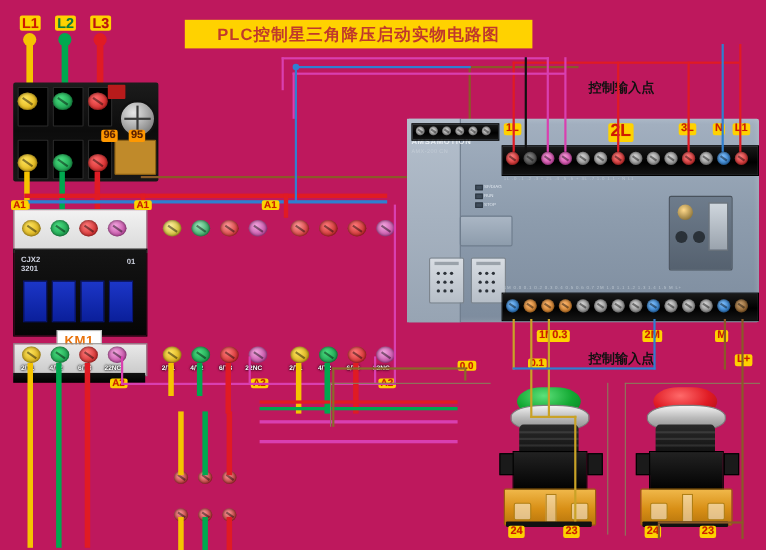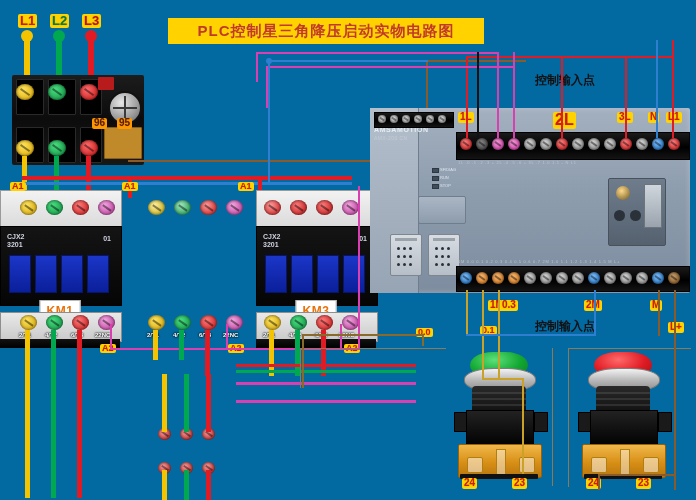--- a/index.html
+++ b/index.html
@@ -1,18 +1,18 @@
 <!DOCTYPE html>
 <html lang="zh"><head>
 <meta charset="utf-8">
 <title>PLC Star-Delta Wiring Diagram</title>
 <style>
   html,body{margin:0;padding:0;background:#ffffff;}
   body{font-family:"Liberation Sans","DejaVu Sans",sans-serif;}
-  #stage{position:relative;width:696px;height:500px;overflow:hidden;background:#0369a1;}
+  #stage{position:relative;width:696px;height:500px;overflow:hidden;background:#be185d;}
 
   
   .abs{position:absolute;}
   .wire{position:absolute;}          
   .lbl{position:absolute;font-weight:bold;line-height:1;white-space:nowrap;}
 
   
   .tag{position:absolute;background:#ffd200;color:#d11a00;font-weight:bold;
        border-radius:2px;padding:0 2px;line-height:1.05;white-space:nowrap;
        text-shadow:0 0 1px rgba(0,0,0,.25);}
@@ -165,21 +165,21 @@
 
   <div class="wire" style="left:22px;top:156px;width:5px;height:34px;background:#f5c400;"></div>
   <div class="wire" style="left:54px;top:156px;width:5px;height:34px;background:#00a84f;"></div>
   <div class="wire" style="left:86px;top:156px;width:5px;height:34px;background:#e01b24;"></div>
 
   <div class="wire" style="left:22px;top:176px;width:330px;height:4px;background:#e01b24;"></div>
   <div class="wire" style="left:22px;top:182px;width:330px;height:3px;background:#2f7fd0;"></div>
   <div class="wire" style="left:128px;top:176px;width:4px;height:22px;background:#e01b24;"></div>
   <div class="wire" style="left:258px;top:176px;width:4px;height:22px;background:#e01b24;"></div>
 
-  <div class="contactor" style="left:0;">
+  <div class="contactor" style="left:12px;">
     <div class="ct-top"></div>
     <div class="ct-body">
       <div class="ct-model">
         <span>CJX2</span><br><span>3201</span>
       </div>
       <div class="ct-01">01</div>
       <div class="ct-blue" style="left:8px;"></div>
       <div class="ct-blue" style="left:34px;"></div>
       <div class="ct-blue" style="left:60px;"></div>
       <div class="ct-blue" style="left:86px;"></div>
@@ -215,38 +215,20 @@
   <div class="screw" style="left:174px;top:315px;width:17px;height:15px;background:radial-gradient(circle at 40% 35%,#4ade80,#0b8a3d);"></div>
   <div class="screw" style="left:200px;top:315px;width:17px;height:15px;background:radial-gradient(circle at 40% 35%,#ff7b7b,#c01010);"></div>
   <div class="screw" style="left:226px;top:315px;width:17px;height:15px;background:radial-gradient(circle at 40% 35%,#f3a7e0,#b02a8e);"></div>
   <div class="term-lbl" style="left:147px;top:332px;">2/T1</div>
   <div class="term-lbl" style="left:173px;top:332px;">4/T2</div>
   <div class="term-lbl" style="left:199px;top:332px;">6/T3</div>
   <div class="term-lbl" style="left:223px;top:332px;">22NC</div>
   <div class="tag" style="left:122px;top:182px;font-size:9px;">A1</div>
   <div class="tag" style="left:228px;top:344px;font-size:9px;">A2</div>
 
-  <div class="contactor" style="left:256px;">
-    <div class="ct-top"></div>
-    <div class="ct-body">
-      <div class="ct-model">
-        <span>CJX2</span><br><span>3201</span>
-      </div>
-      <div class="ct-01">01</div>
-      <div class="ct-blue" style="left:8px;"></div>
-      <div class="ct-blue" style="left:34px;"></div>
-      <div class="ct-blue" style="left:60px;"></div>
-      <div class="ct-blue" style="left:86px;"></div>
-    </div>
-    <div class="ct-name">
-      <span>KM3</span>
-    </div>
-    <div class="ct-bot"></div>
-    <div class="ct-foot"></div>
-  </div>
   <div class="screw" style="left:264px;top:200px;width:17px;height:15px;background:radial-gradient(circle at 40% 35%,#ff9a9a,#c01010);"></div>
   <div class="screw" style="left:290px;top:200px;width:17px;height:15px;background:radial-gradient(circle at 40% 35%,#ff7b7b,#b00c0c);"></div>
   <div class="screw" style="left:316px;top:200px;width:17px;height:15px;background:radial-gradient(circle at 40% 35%,#ff7b7b,#b00c0c);"></div>
   <div class="screw" style="left:342px;top:200px;width:17px;height:15px;background:radial-gradient(circle at 40% 35%,#f3a7e0,#b02a8e);"></div>
   <div class="screw" style="left:264px;top:315px;width:17px;height:15px;background:radial-gradient(circle at 40% 35%,#ffe45c,#c99a00);"></div>
   <div class="screw" style="left:290px;top:315px;width:17px;height:15px;background:radial-gradient(circle at 40% 35%,#4ade80,#0b8a3d);"></div>
   <div class="screw" style="left:316px;top:315px;width:17px;height:15px;background:radial-gradient(circle at 40% 35%,#ff7b7b,#c01010);"></div>
   <div class="screw" style="left:342px;top:315px;width:17px;height:15px;background:radial-gradient(circle at 40% 35%,#f3a7e0,#b02a8e);"></div>
   <div class="term-lbl" style="left:263px;top:332px;">2/T1</div>
   <div class="term-lbl" style="left:289px;top:332px;">4/T2</div>

